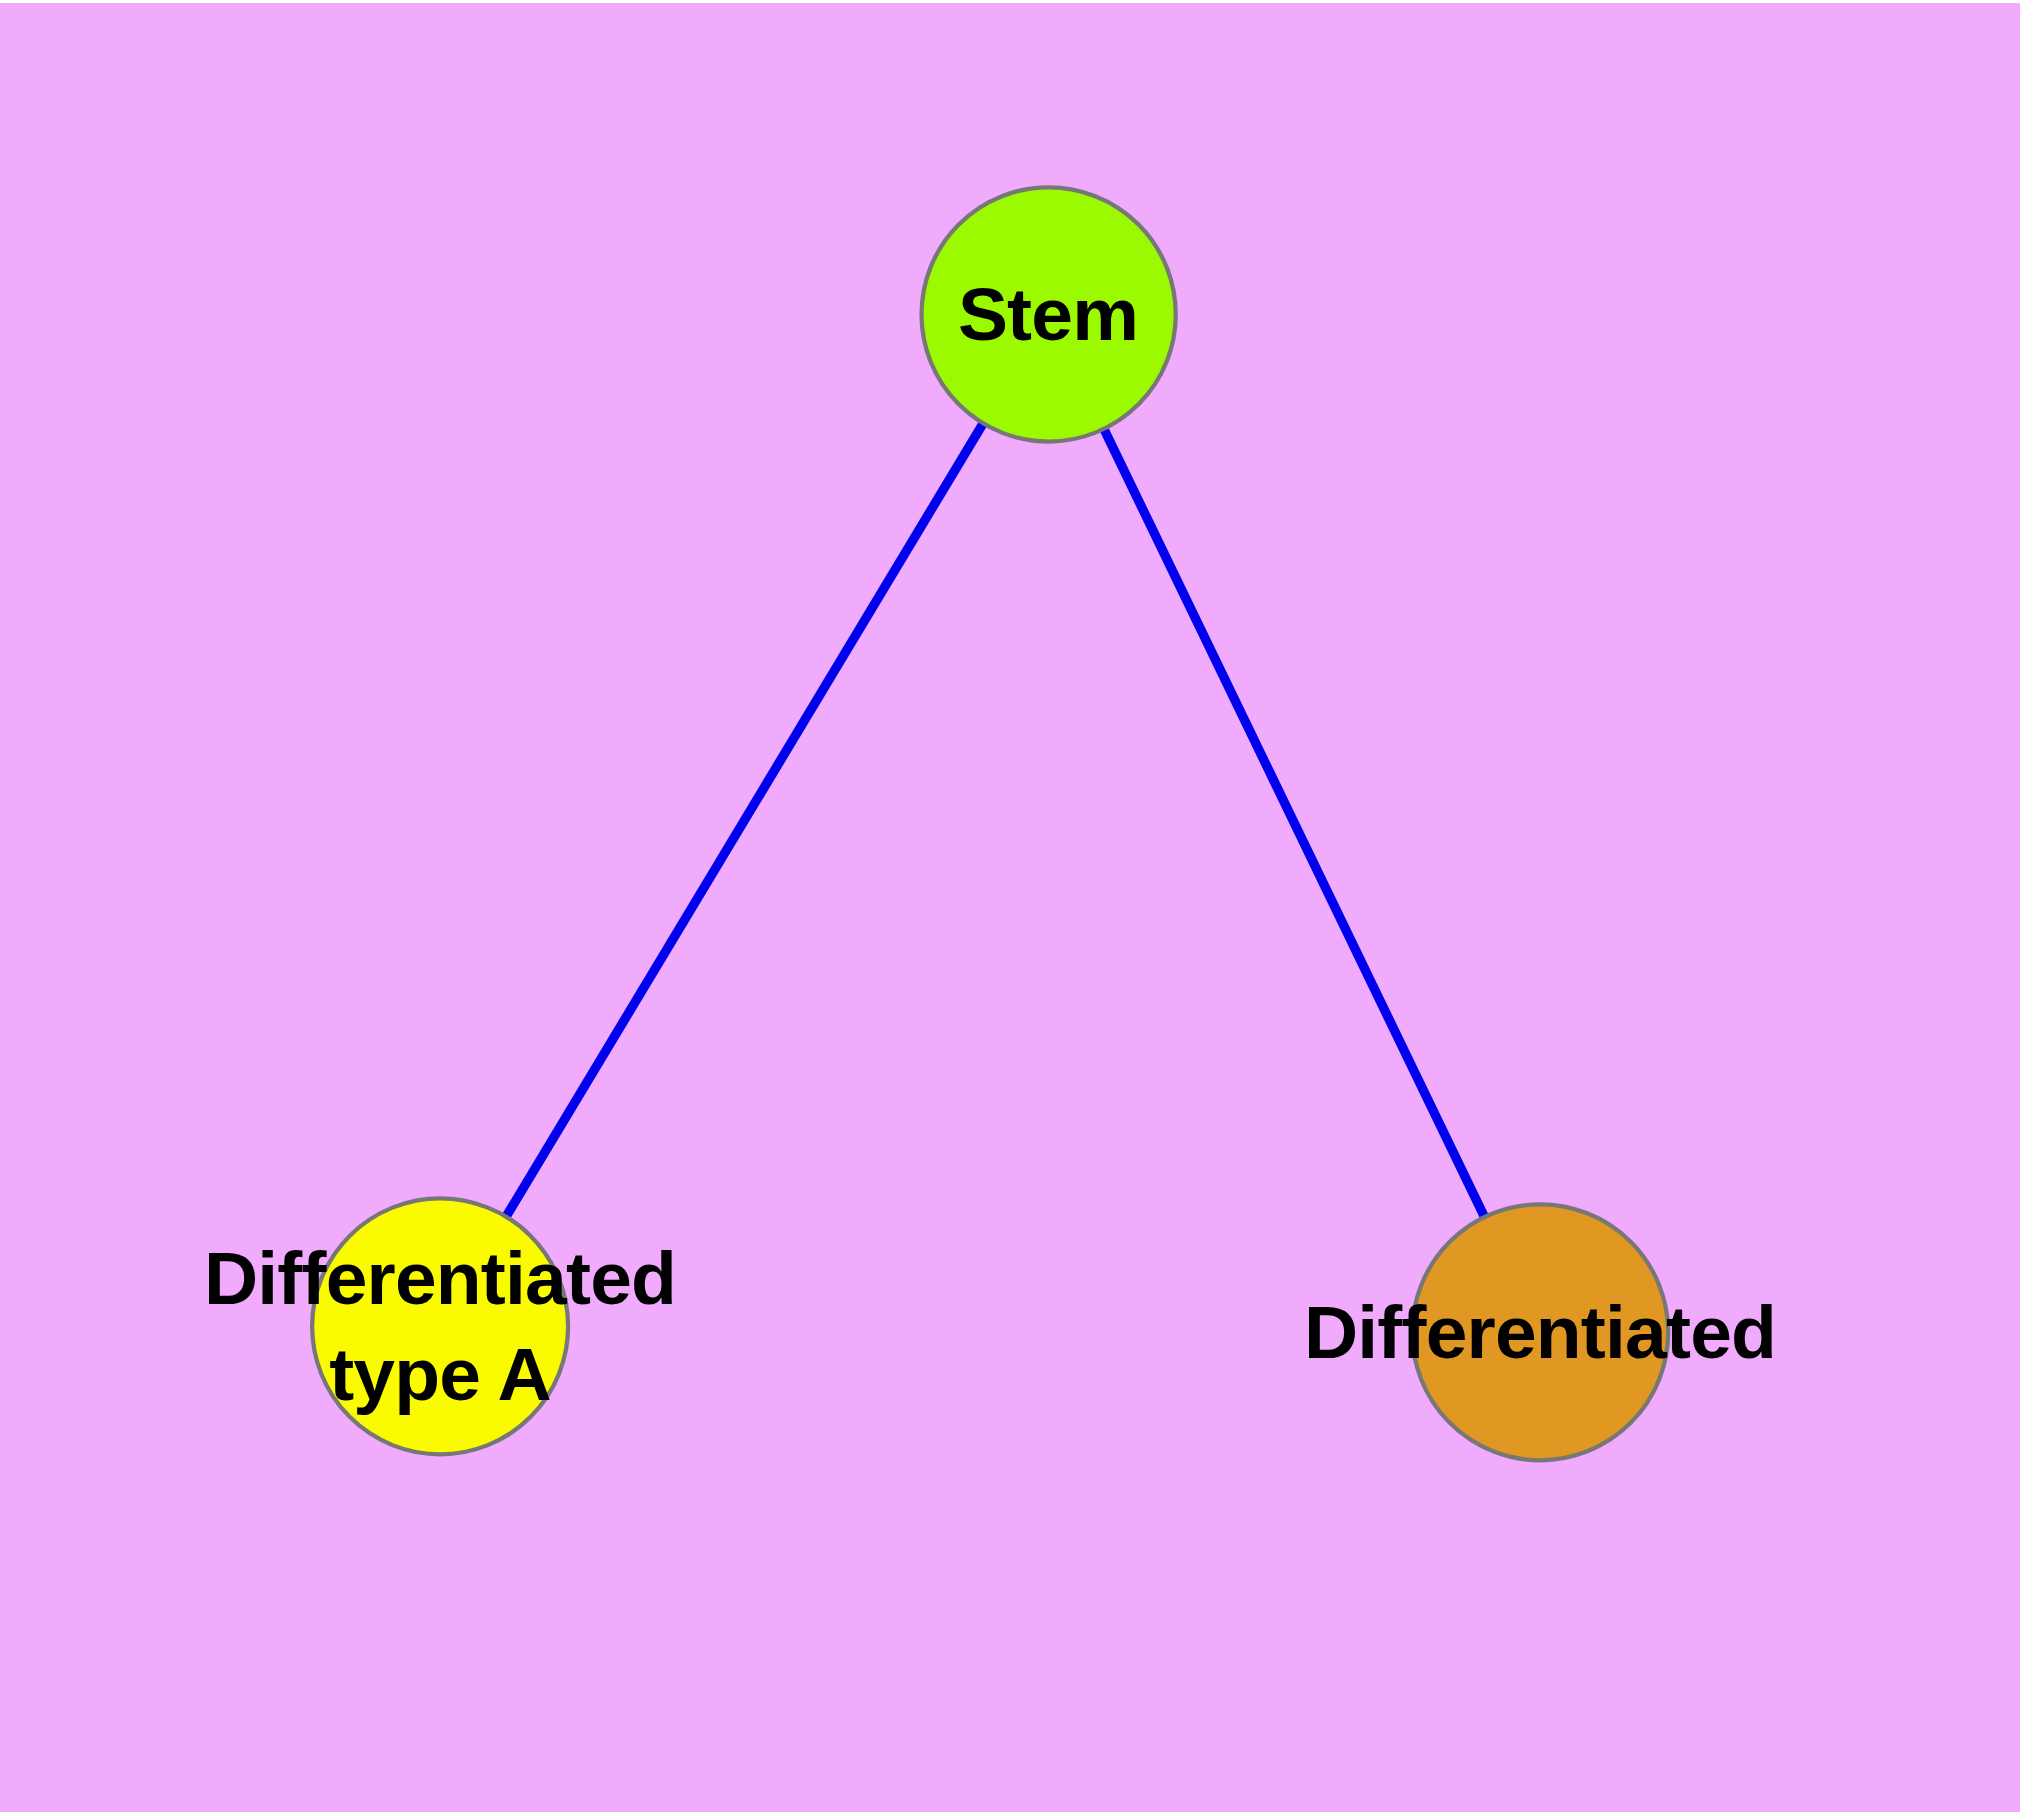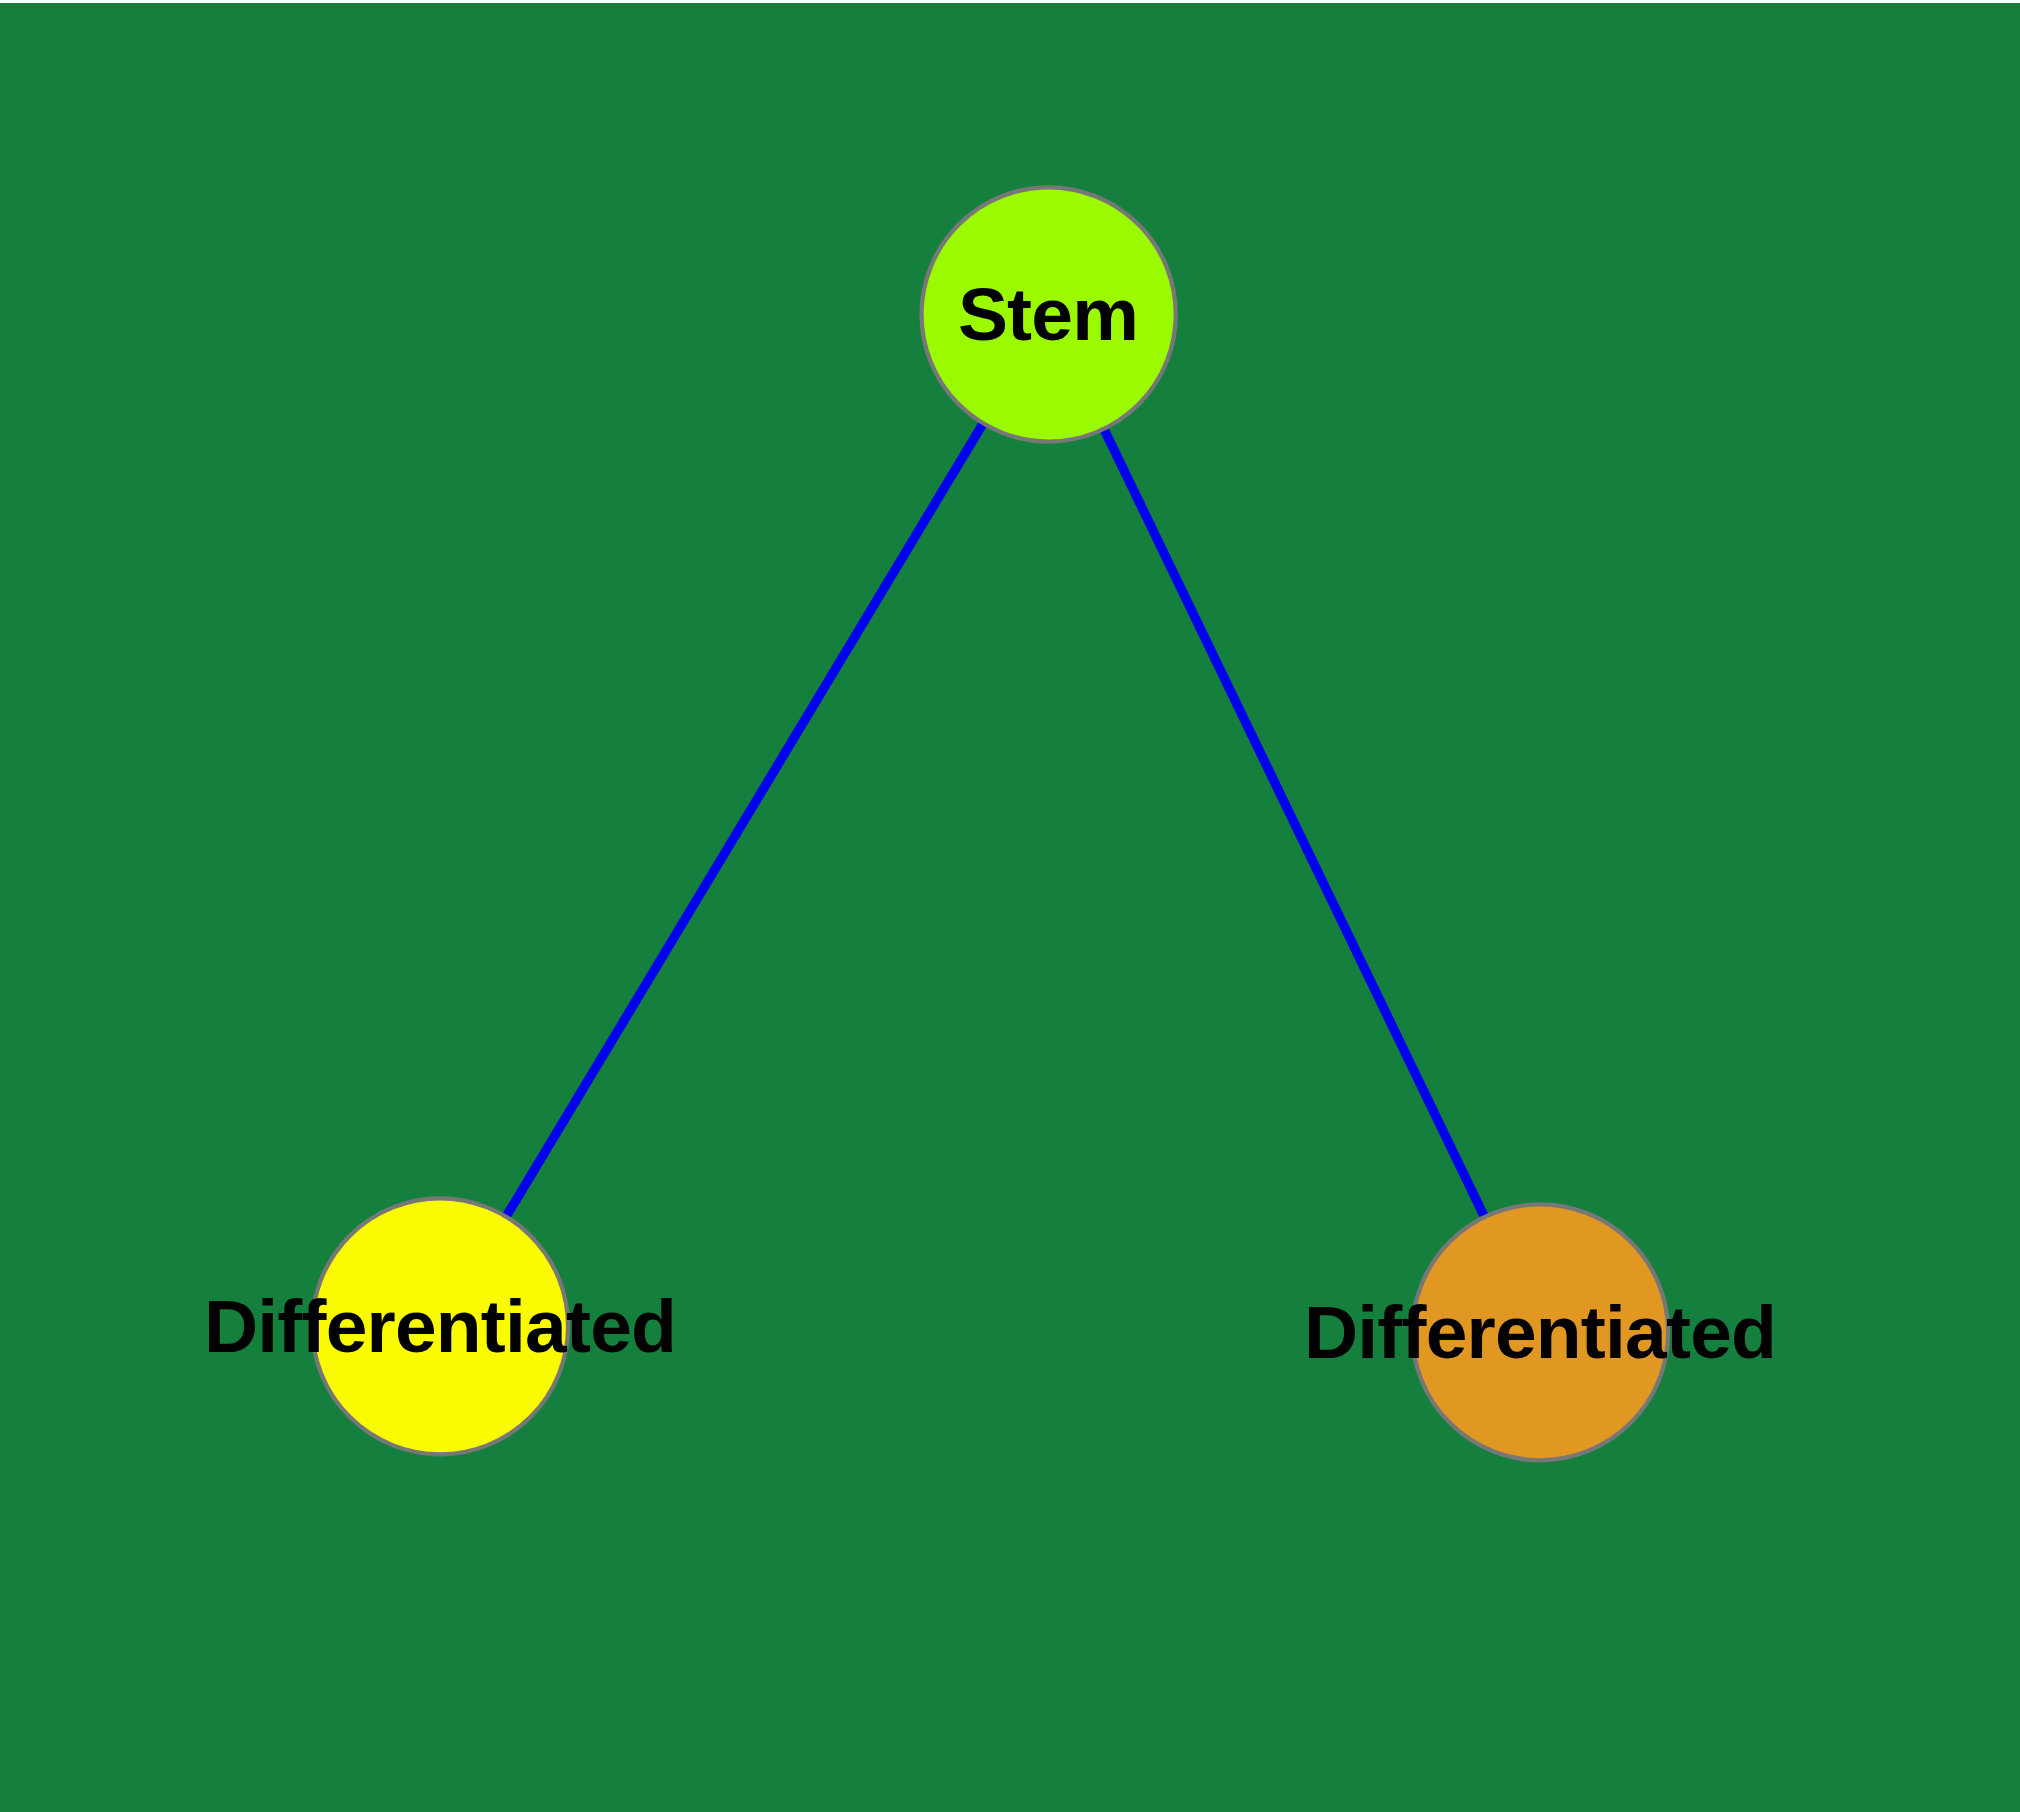--- a/index.html
+++ b/index.html
@@ -8,21 +8,21 @@
     background: #ffffff;
     width: 2021px;
     height: 1812px;
     overflow: hidden;
     font-family: "Liberation Sans", sans-serif;
   }
   #diagram-canvas {
     position: relative;
     width: 2021px;
     height: 1812px;
-    background: #15803d;
+    background: #f0abfc;
   }
   #top-margin-strip {
     position: absolute;
     top: 0; left: 0;
     width: 100%;
     height: 3.4px;
     background: #ffffff;
   }
   #graph-svg {
     position: absolute;
@@ -62,20 +62,21 @@
 
     <circle cx="1817" cy="1572" r="151" fill="#E19823" stroke="#777777" stroke-width="5"></circle>
   </svg>
 
   <div class="node-label" style="left: 1048px; top: 314px;">
     <span>Stem</span>
   </div>
 
   <div class="node-label" style="left: 440px; top: 1326px;">
     <span>Differentiated</span>
+    <span>type A</span>
   </div>
 
   <div class="node-label" style="left: 1540px; top: 1332px;">
     <span>Differentiated</span>
   </div>
 
   <div id="top-margin-strip"></div>
 </div>
 
 

